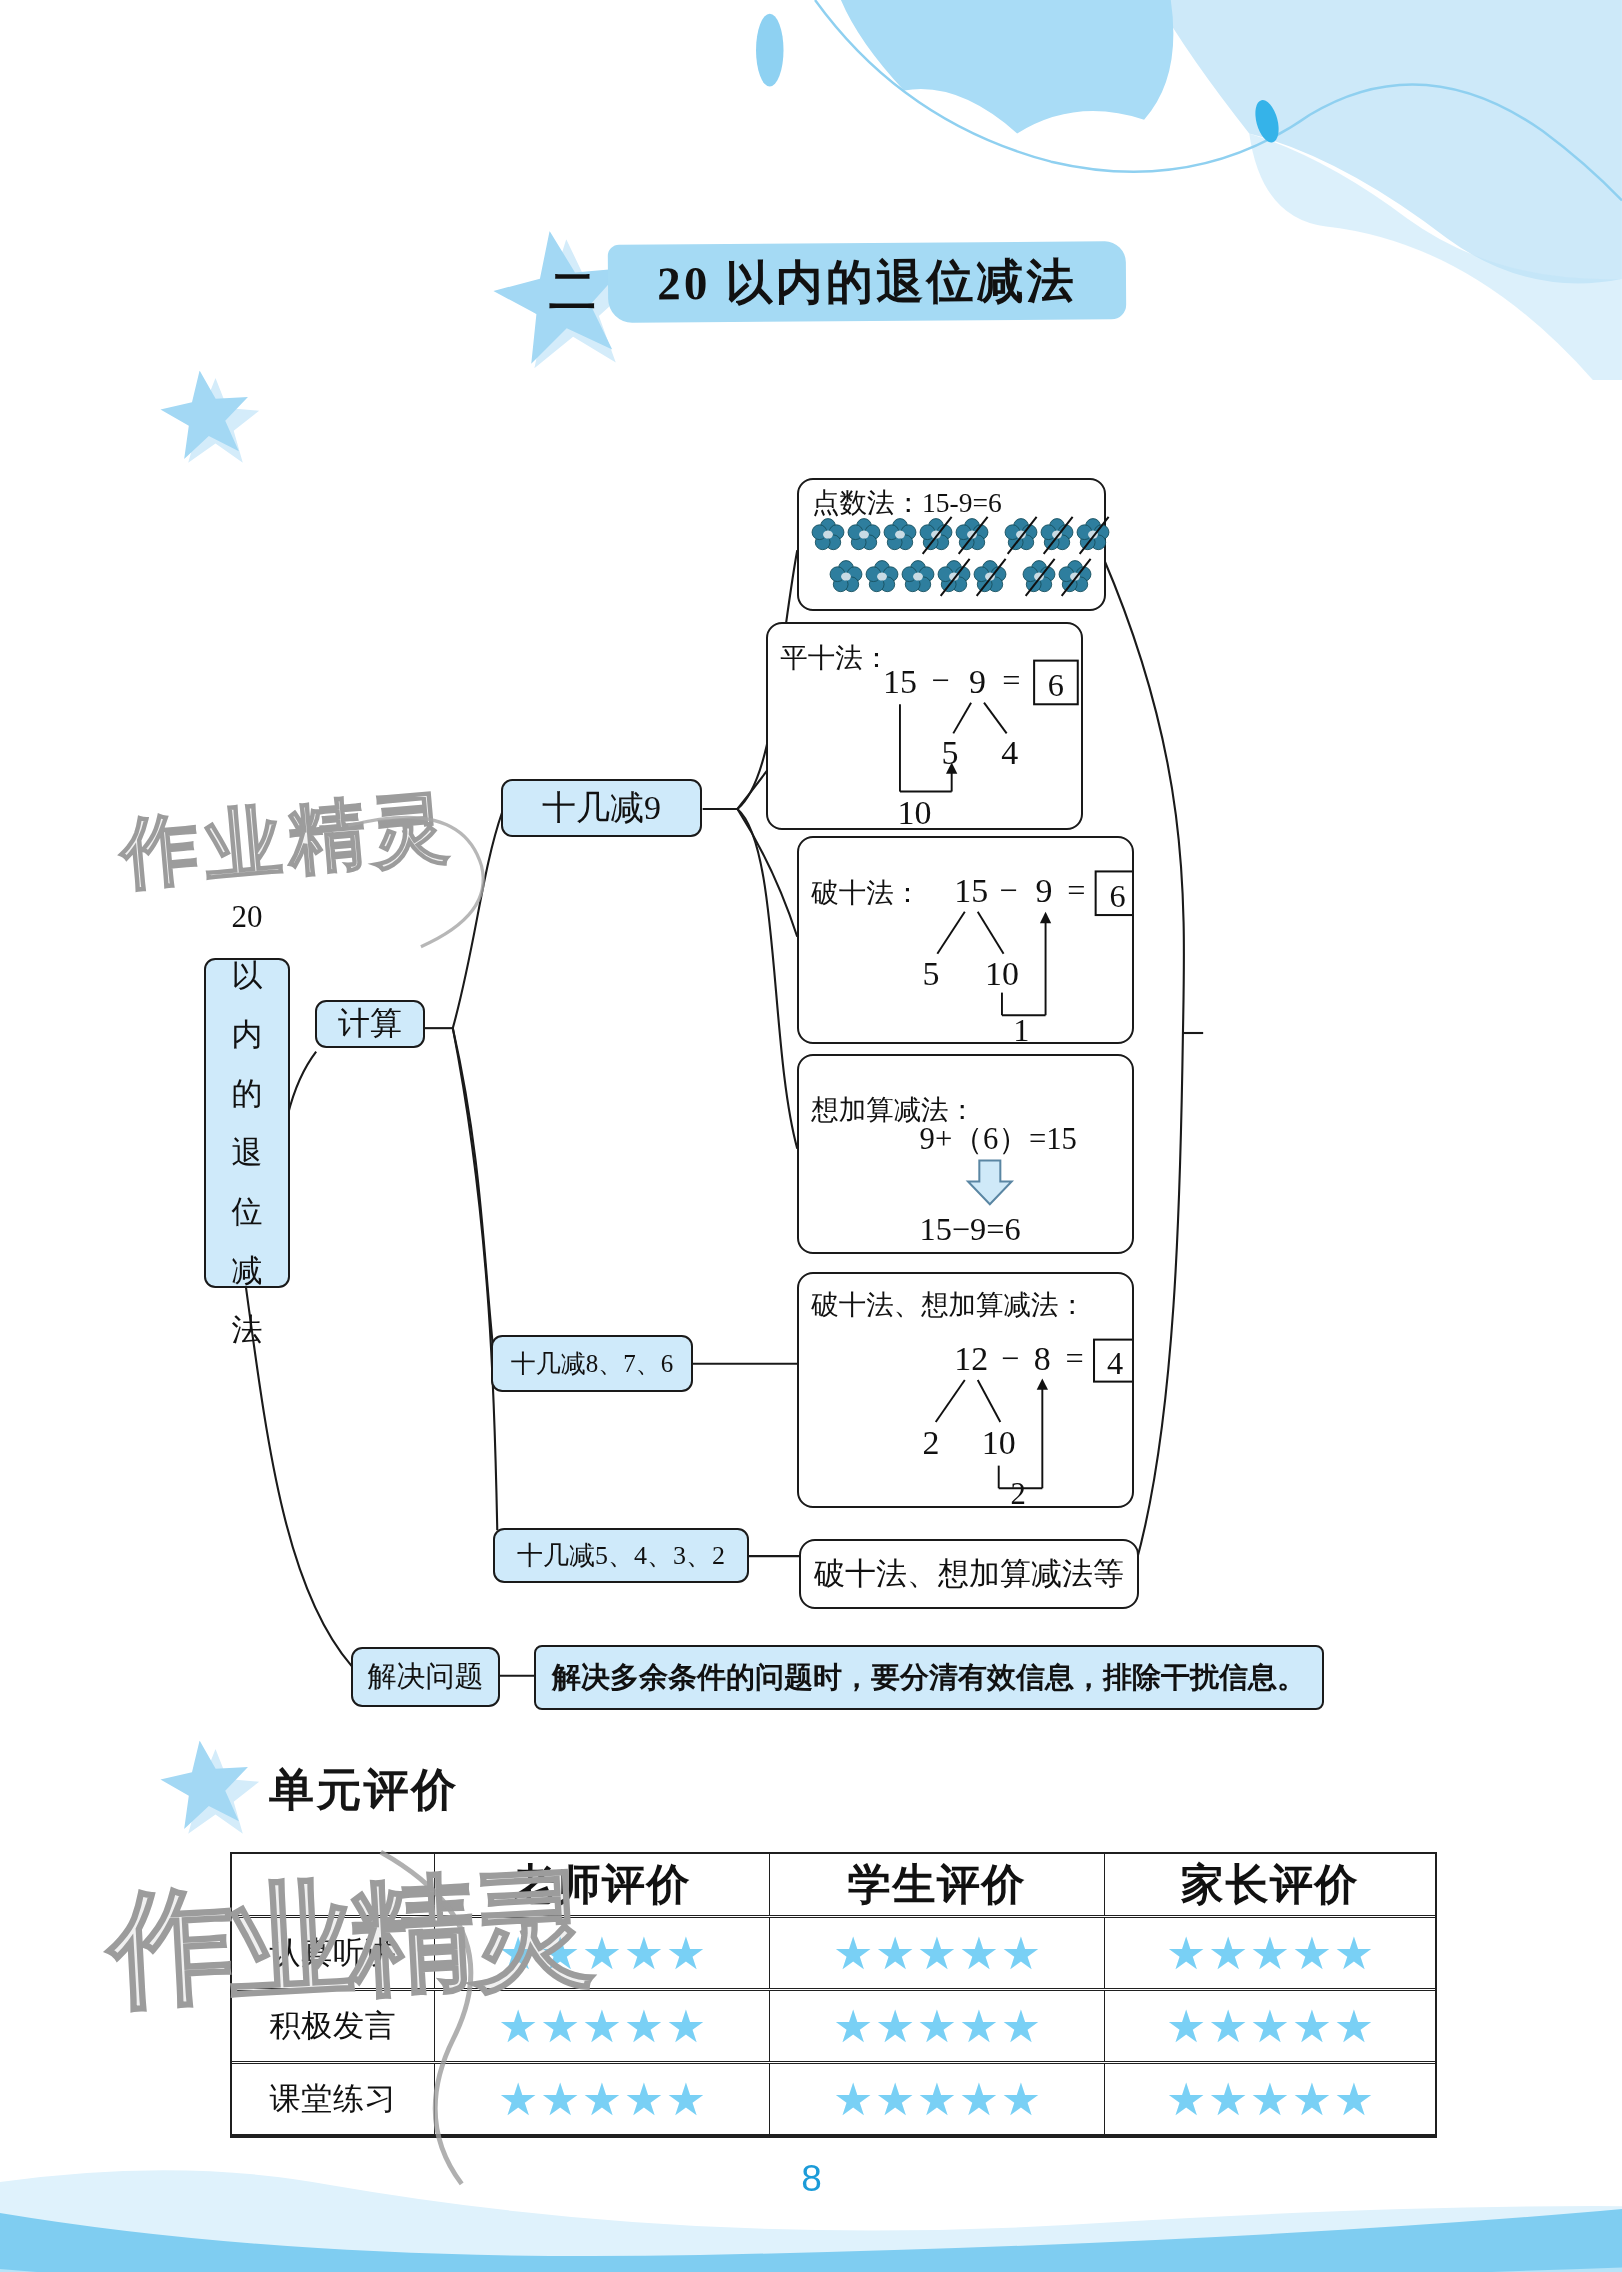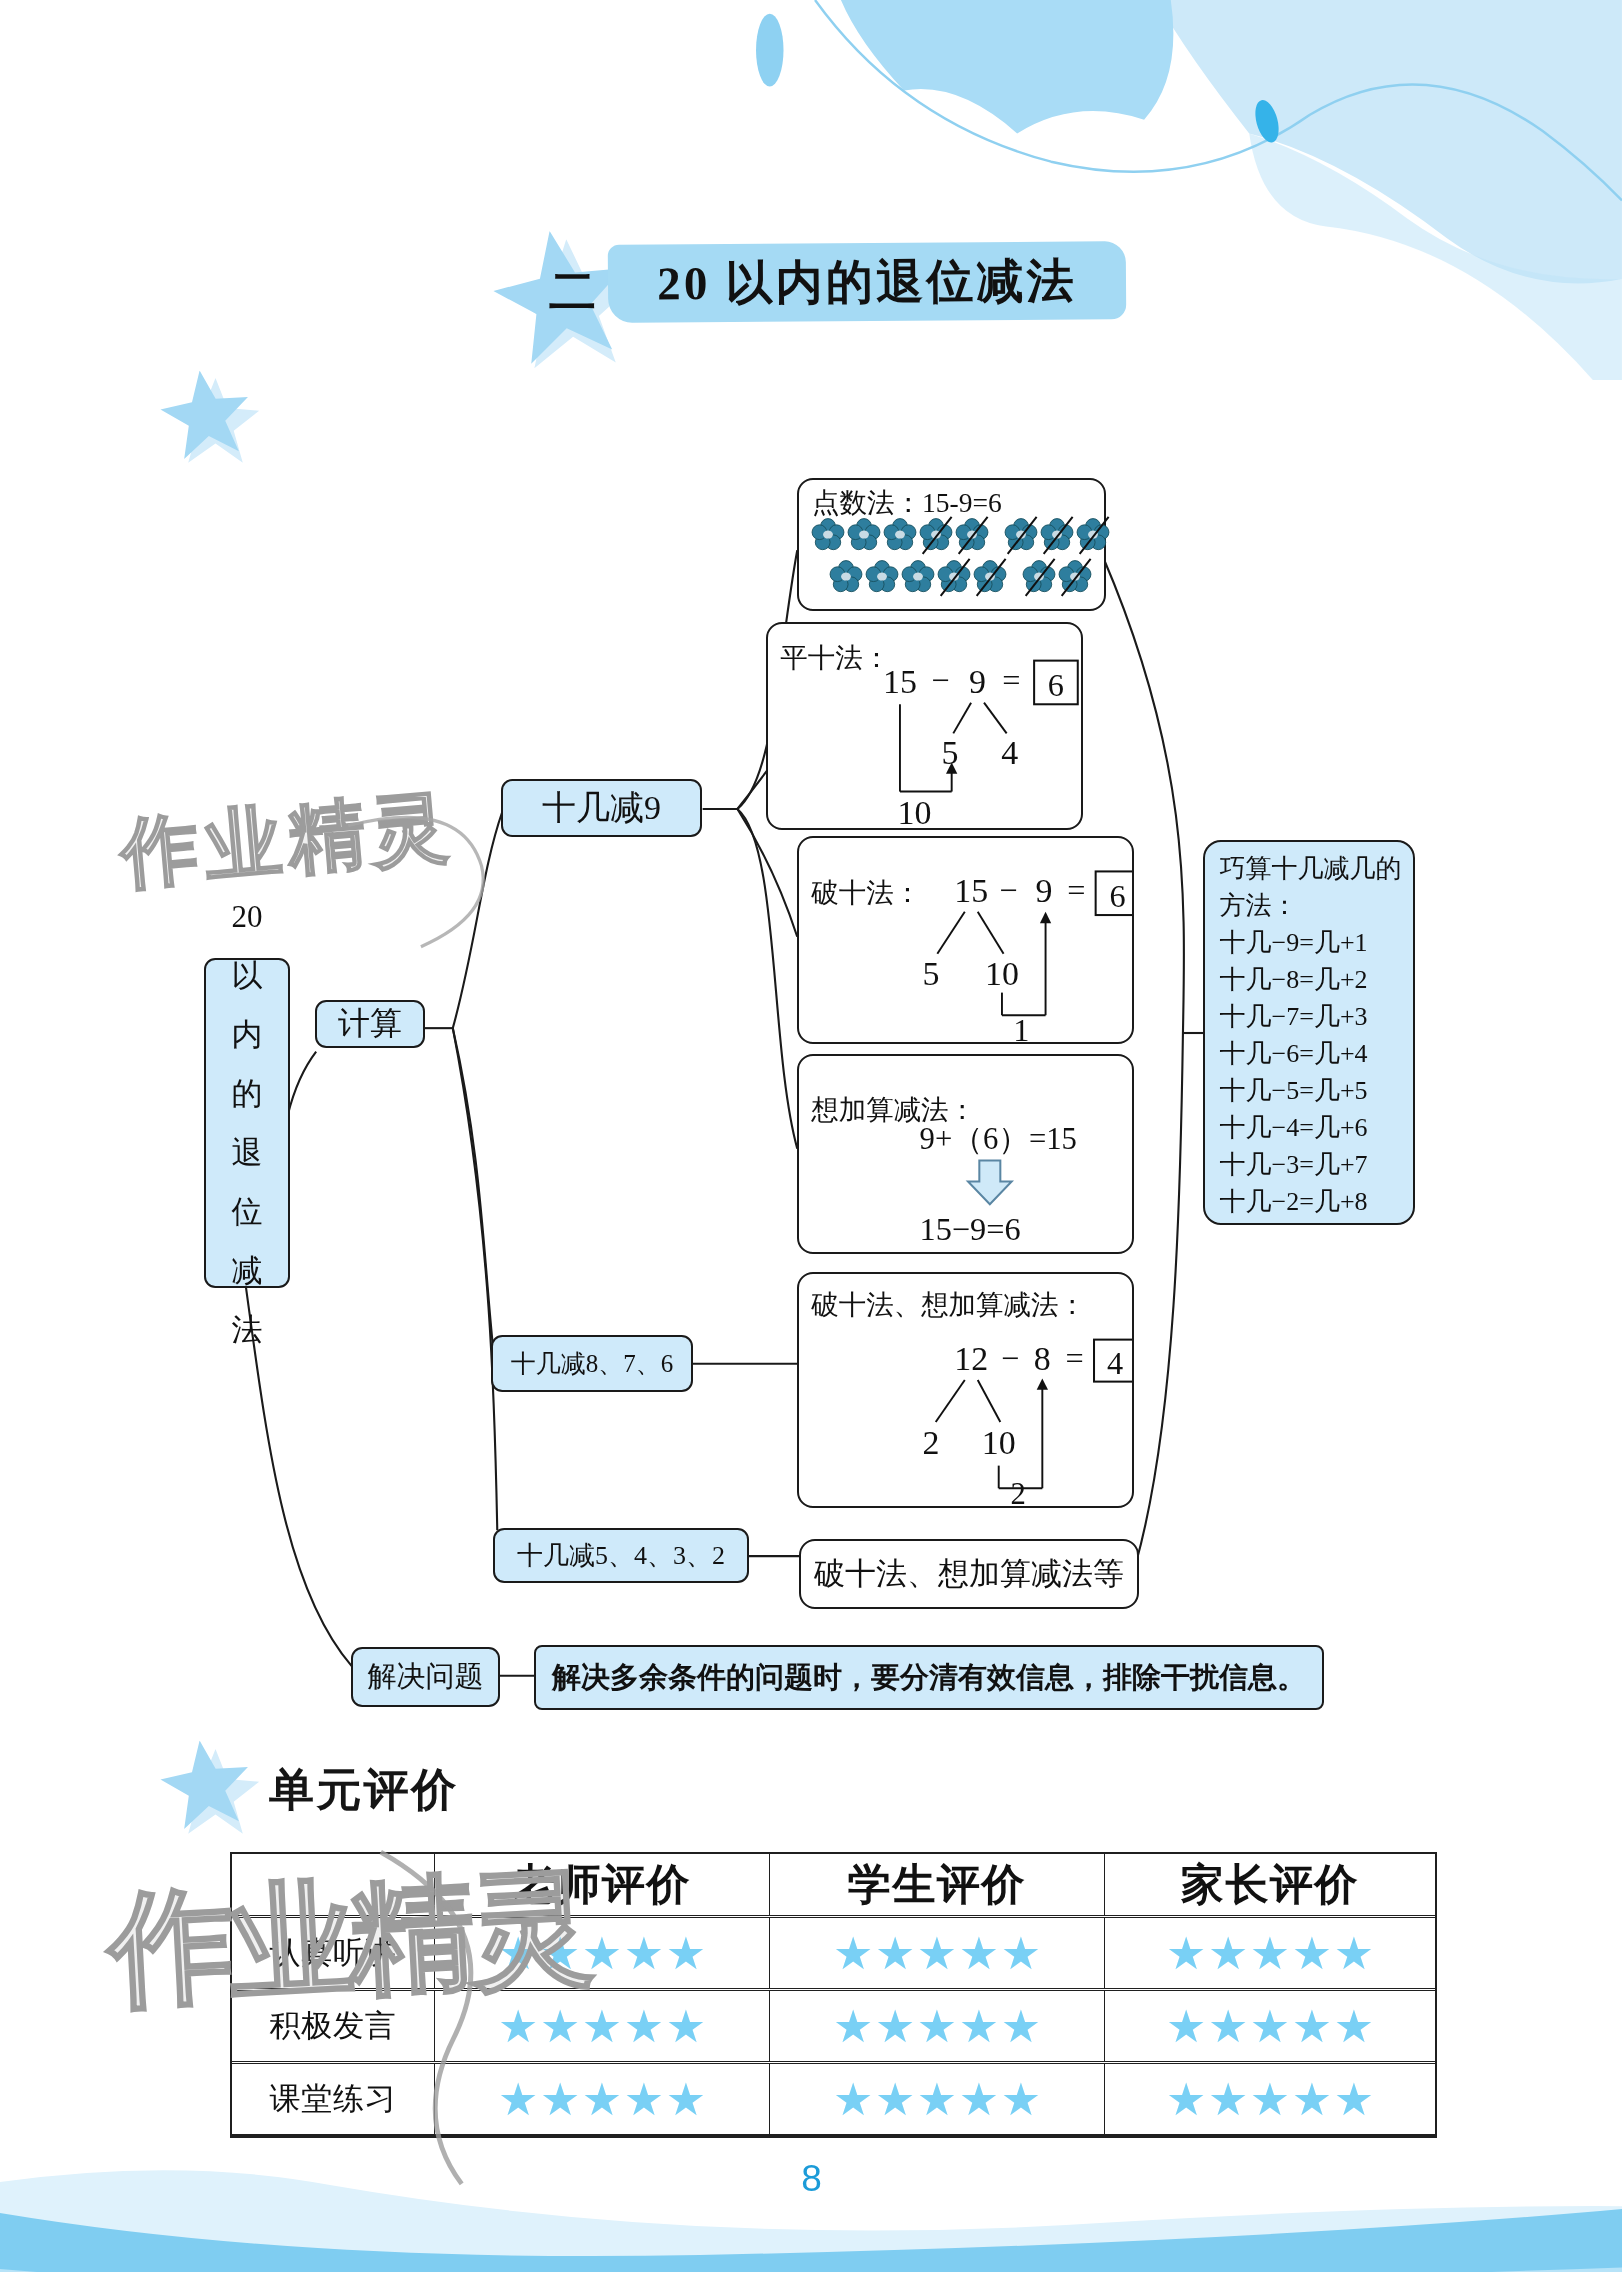--- a/index.html
+++ b/index.html
@@ -290,32 +290,20 @@
         <text x="246" y="222" font-size="42" text-anchor="middle">10</text>
         <text x="270" y="284" font-size="38" text-anchor="middle">2</text>
       </g>
     </svg>
   </div>
 
   <div class="dbox white" style="left:799px;top:1539px;width:340px;height:70px;font-size:31px;">
     <span>破十法、想加算减法等</span>
   </div>
 
-  <div class="tips-box">
-    <div>巧算十几减几的</div>
-    <div>方法：</div>
-    <div>十几−9=几+1</div>
-    <div>十几−8=几+2</div>
-    <div>十几−7=几+3</div>
-    <div>十几−6=几+4</div>
-    <div>十几−5=几+5</div>
-    <div>十几−4=几+6</div>
-    <div>十几−3=几+7</div>
-    <div>十几−2=几+8</div>
-  </div>
 
   <div class="star-shape star-shadow" style="left:170px;top:1749px;width:91px;height:91px;"></div>
   <div class="star-shape" style="left:160px;top:1740px;width:92px;height:92px;transform:rotate(-8deg);"></div>
   <div class="sec-heading" style="left:269px;top:1760px;">单元评价</div>
 
   <div class="etable">
     <div class="erow">
       <div class="ecell"></div>
       <div class="ecell ehead">老师评价</div>
       <div class="ecell ehead">学生评价</div>

